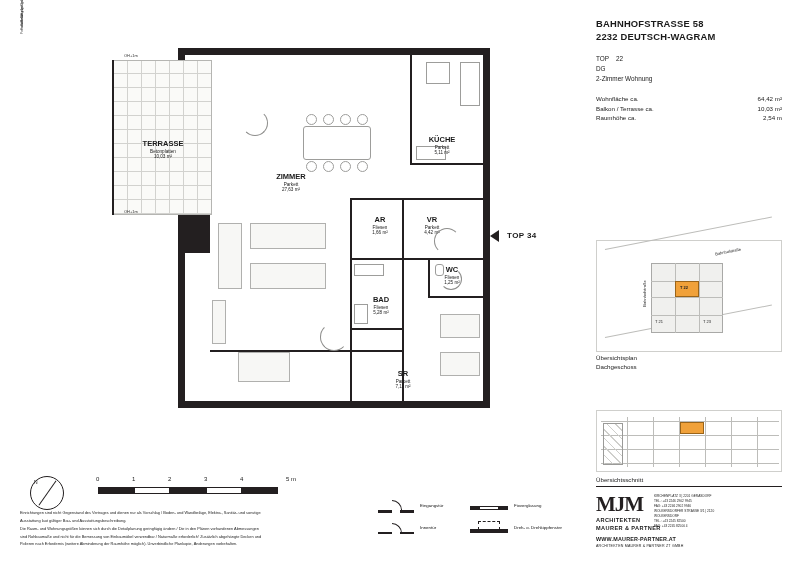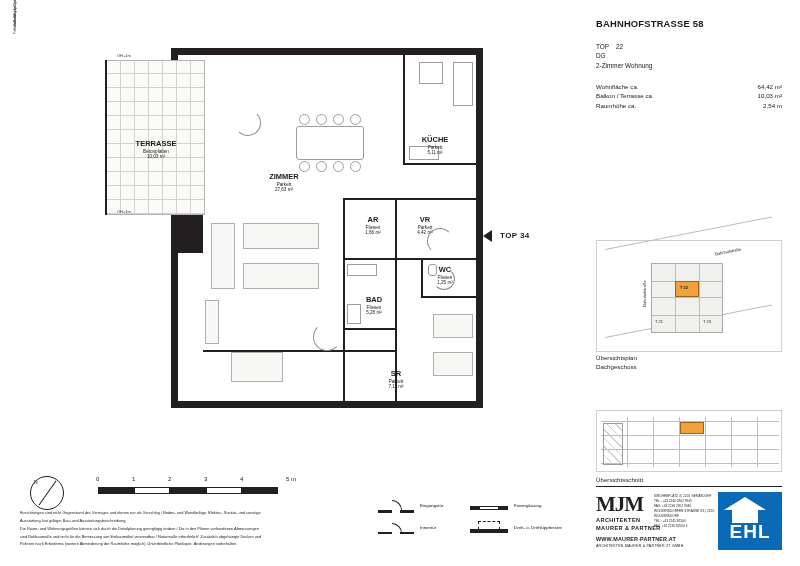--- a/index.html
+++ b/index.html
@@ -8,21 +8,21 @@
     width:800px; height:566px;
     background:#ffffff;
     font-family:"Liberation Sans", sans-serif;
     color:#1a1a1a;
     position:relative;
     overflow:hidden;
   }
   .page { position:absolute; inset:0; }
 
   
-  #floorplan { position:absolute; left:13px; top:18px; width:560px; height:470px; }
+  #floorplan { position:absolute; left:20px; top:18px; width:560px; height:470px; }
 
   .wall { position:absolute; background:#231f20; }
   .wall-thin { position:absolute; background:#231f20; }
   .hatch {
     position:absolute;
     background-image:repeating-linear-gradient(45deg,#cfcfcc 0 1px,transparent 1px 6px);
     border:1px solid #9a9a98;
   }
   .terrace-grid {
     position:absolute;
@@ -282,20 +282,21 @@
     <div class="lg-item" style="left:92px; top:26px; width:38px; height:14px;">
       <div style="position:absolute; left:0; top:7px; width:38px; height:4px; background:#231f20;"></div>
       <div style="position:absolute; left:8px; top:-1px; width:22px; height:9px; border:1px dashed #231f20; border-bottom:none;"></div>
     </div>
     <div class="lg-text" style="left:136px; top:29px;">Dreh- o. Drehkippfenster</div>
   </div>
 
   <div id="rightpanel">
     <div id="rp-title">
       <div>BAHNHOFSTRASSE 58</div>
+      <div>2232 DEUTSCH-WAGRAM</div>
     </div>
 
     <div id="rp-sub">
       <div>
         <span>TOP</span>
         &nbsp;&nbsp;&nbsp;<span>22</span>
       </div>
       <div>DG</div>
       <div>2-Zimmer Wohnung</div>
     </div>
@@ -372,19 +373,14 @@
       <div>TEL.: +43 2246 2902 9945</div>
       <div>FAX: +43 2246 2902 9946</div>
       <div>WOLKERSDORFER STRASSE 3/1 | 2120 WOLKERSDORF</div>
       <div>TEL.: +43 2245 82500</div>
       <div>FAX: +43 2245 82500 4</div>
     </div>
     <div id="mjm-www">WWW.MAURER-PARTNER.AT</div>
     <div id="mjm-www2">ARCHITEKTEN MAURER &amp; PARTNER ZT GMBH</div>
   </div>
 
-  <div id="ehl">
-    <div class="roof"></div>
-    <div class="body"></div>
-    <div class="word">EHL</div>
-  </div>
 
 </div>
 
 </body></html>

